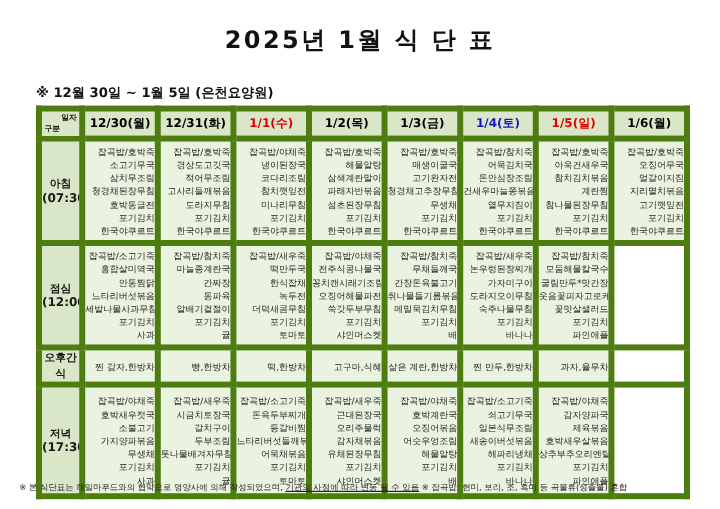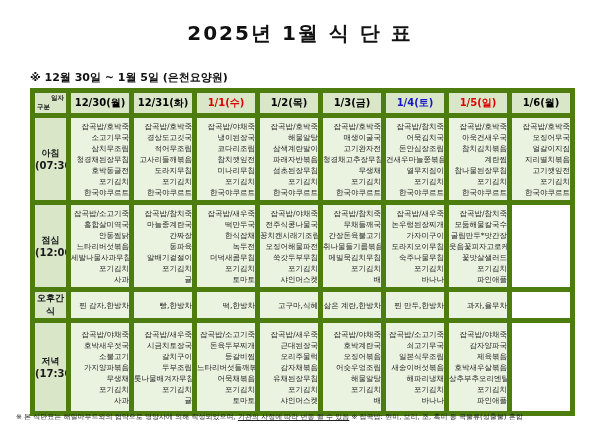--- a/index.html
+++ b/index.html
@@ -74,21 +74,21 @@
     color:#222;
   }
   td.cell.empty{background:#ffffff;}
   tr.row-meal td{height:82px;}
   tr.row-dinner td{height:88px;}
   tr.row-snack td{height:14px;}
   tr.row-snack td.cell{font-size:7.5px;}
   .item{white-space:nowrap;}
   .footnote{
     position:absolute;
-    left:16px; top:412px;
+    left:16px; top:401px;
     width:578px;
     font-size:7px;
     white-space:nowrap;
     color:#222;
   }
   .footnote .u{text-decoration:underline;}
 </style>
 </head>
 <body>
 

